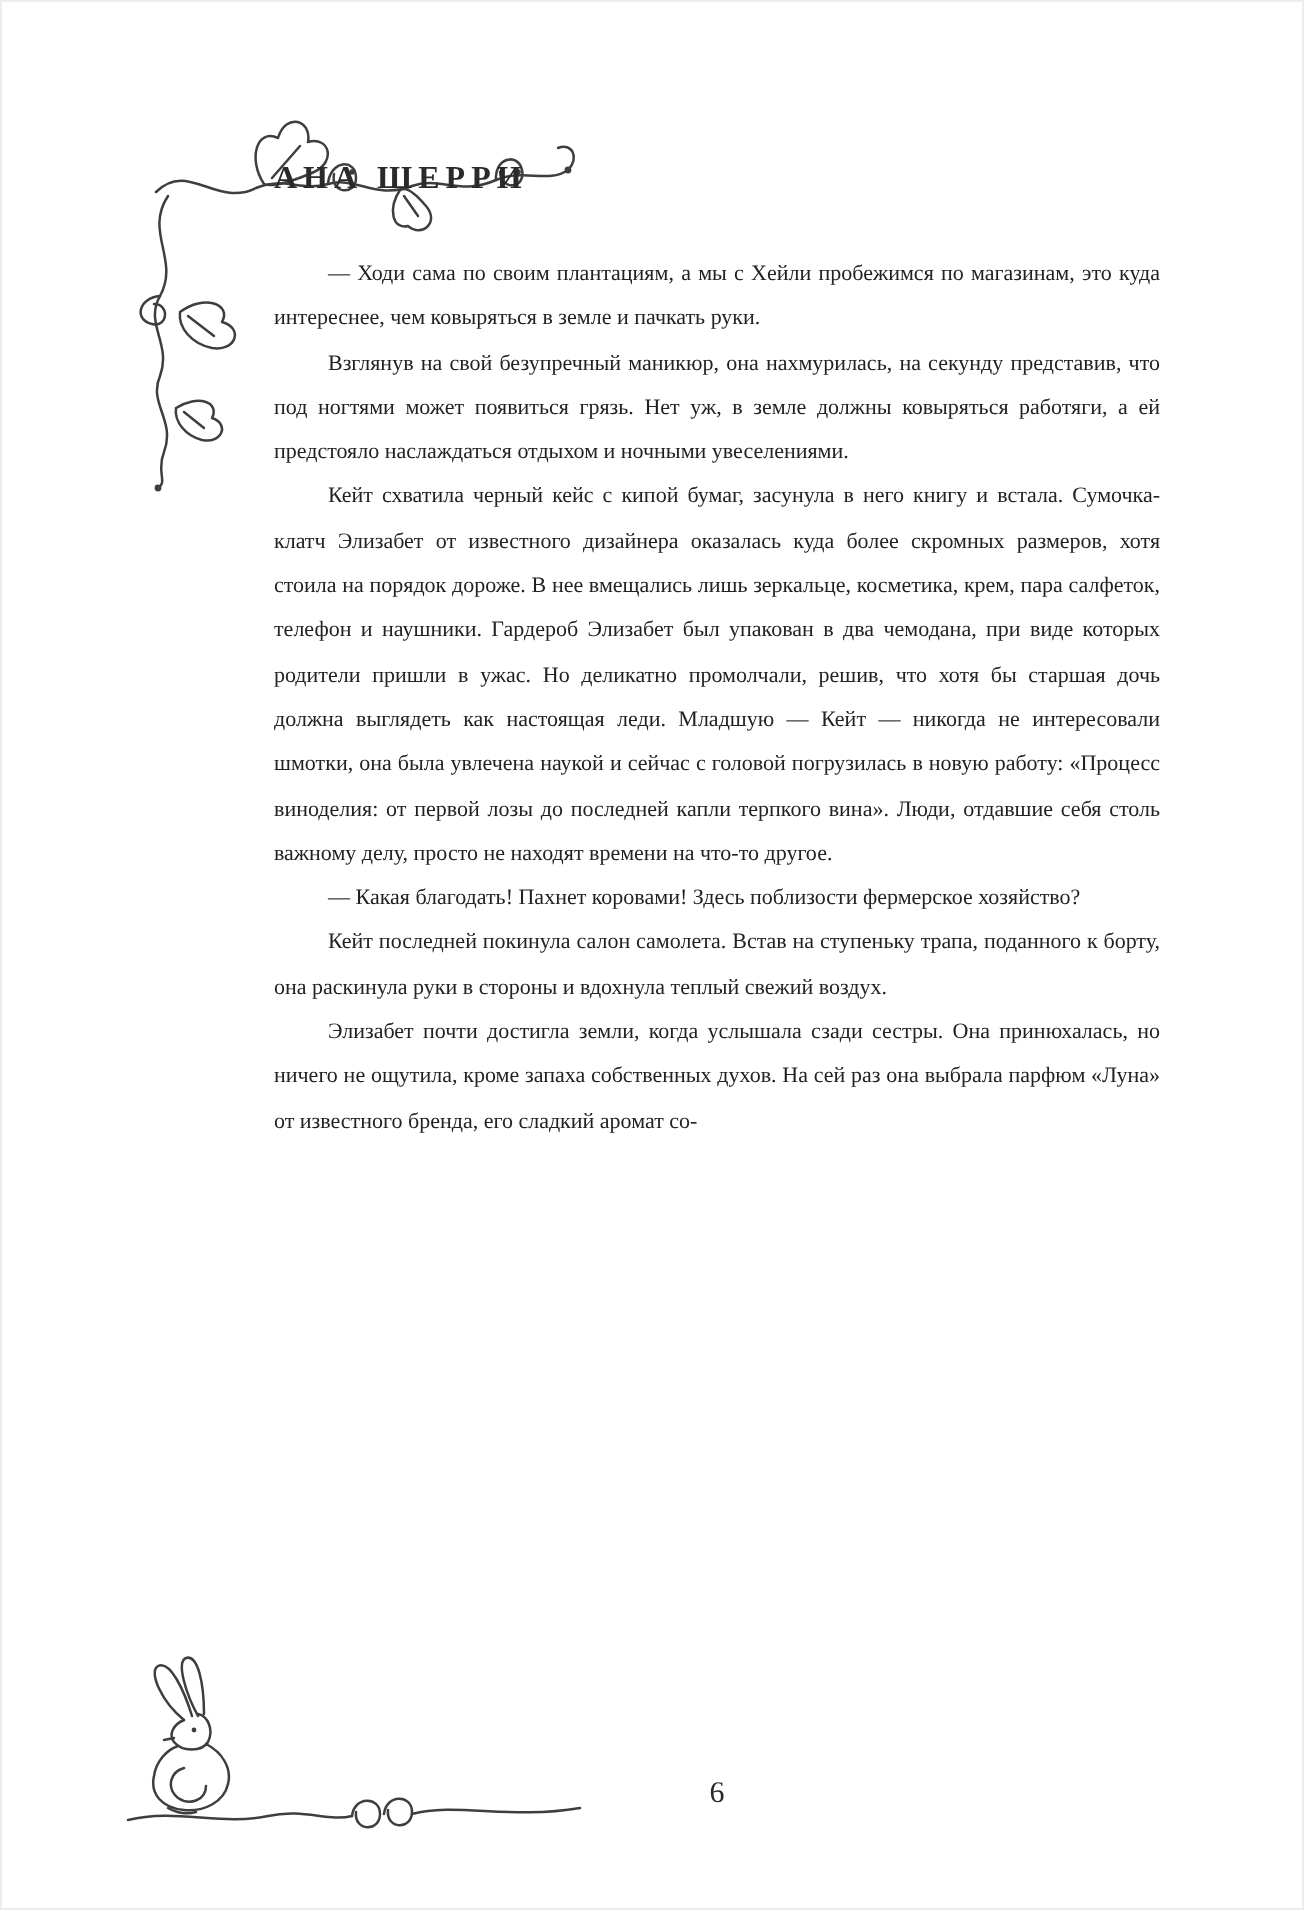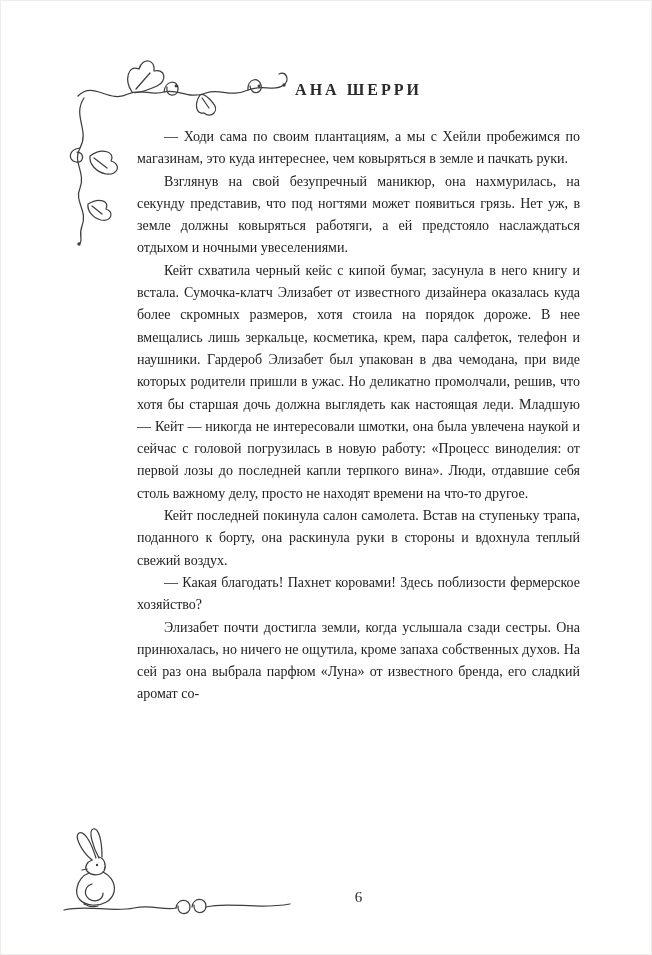--- a/index.html
+++ b/index.html
@@ -16,32 +16,32 @@
     box-shadow: inset 0 0 0 1px #ededeb;
     font-family: "Liberation Serif", "DejaVu Serif", serif;
     color: #222222;
     overflow: hidden;
   }
   .author-header {
     position: absolute;
     top: 81px;
     left: 137px;
     width: 443px;
-    text-align: center;
+    text-align: left;
     font-size: 16px;
     font-weight: bold;
     letter-spacing: 3px;
     color: #2a2a2a;
   }
   .body-text {
     position: absolute;
     top: 126px;
     left: 137px;
     width: 443px;
-    font-size: 14px;
+    font-size: 11px;
     line-height: 22.3px;
     text-align: justify;
     hyphens: auto;
     -webkit-hyphens: auto;
   }
   .body-text p {
     margin: 0;
     padding: 0;
     text-indent: 27px;
   }
@@ -111,22 +111,22 @@
     <circle class="dot" cx="128" cy="44" r="1.4"></circle>
     <circle class="dot" cx="211" cy="44" r="1.4"></circle>
   </svg>
 
   <div class="author-header">АНА ШЕРРИ</div>
 
   <div class="body-text" lang="ru">
     <p>— Ходи сама по своим плантациям, а мы с Хейли пробежимся по магазинам, это куда интереснее, чем ковыряться в земле и пачкать руки.</p>
     <p>Взглянув на свой безупречный маникюр, она нахмурилась, на секунду представив, что под ногтями может появиться грязь. Нет уж, в земле должны ковыряться работяги, а ей предстояло наслаждаться отдыхом и ночными увеселениями.</p>
     <p>Кейт схватила черный кейс с кипой бумаг, засунула в него книгу и встала. Сумочка-клатч Элизабет от известного дизайнера оказалась куда более скромных размеров, хотя стоила на порядок дороже. В нее вмещались лишь зеркальце, косметика, крем, пара салфеток, телефон и наушники. Гардероб Элизабет был упакован в два чемодана, при виде которых родители пришли в ужас. Но деликатно промолчали, решив, что хотя бы старшая дочь должна выглядеть как настоящая леди. Младшую — Кейт — никогда не интересовали шмотки, она была увлечена наукой и сейчас с головой погрузилась в новую работу: «Процесс виноделия: от первой лозы до последней капли терпкого вина». Люди, отдавшие себя столь важному делу, просто не находят времени на что-то другое.</p>
+    <p>— Какая благодать! Пахнет коровами! Здесь поблизости фермерское хозяйство?</p>
     <p>Кейт последней покинула салон самолета. Встав на ступеньку трапа, поданного к борту, она раскинула руки в стороны и вдохнула теплый свежий воздух.</p>
-    <p>— Какая благодать! Пахнет коровами! Здесь поблизости фермерское хозяйство?</p>
     <p>Элизабет почти достигла земли, когда услышала сзади сестры. Она принюхалась, но ничего не ощутила, кроме запаха собственных духов. На сей раз она выбрала парфюм «Луна» от известного бренда, его сладкий аромат со-</p>
   </div>
 
   <svg class="rabbit-ornament" width="255" height="100" viewBox="0 0 255 100" aria-hidden="true">
     <g class="ink">
 
       <path d="M46,38 C42,25 35,10 29,13 C24,16 31,31 42,40"></path>
       <path d="M52,37 C52,22 49,7 43,9 C38,11 43,27 49,38"></path>
 
       <path d="M42,40 C37,42 34,47 37,51 C41,56 51,56 54,51 C57,45 54,38 49,37"></path>

